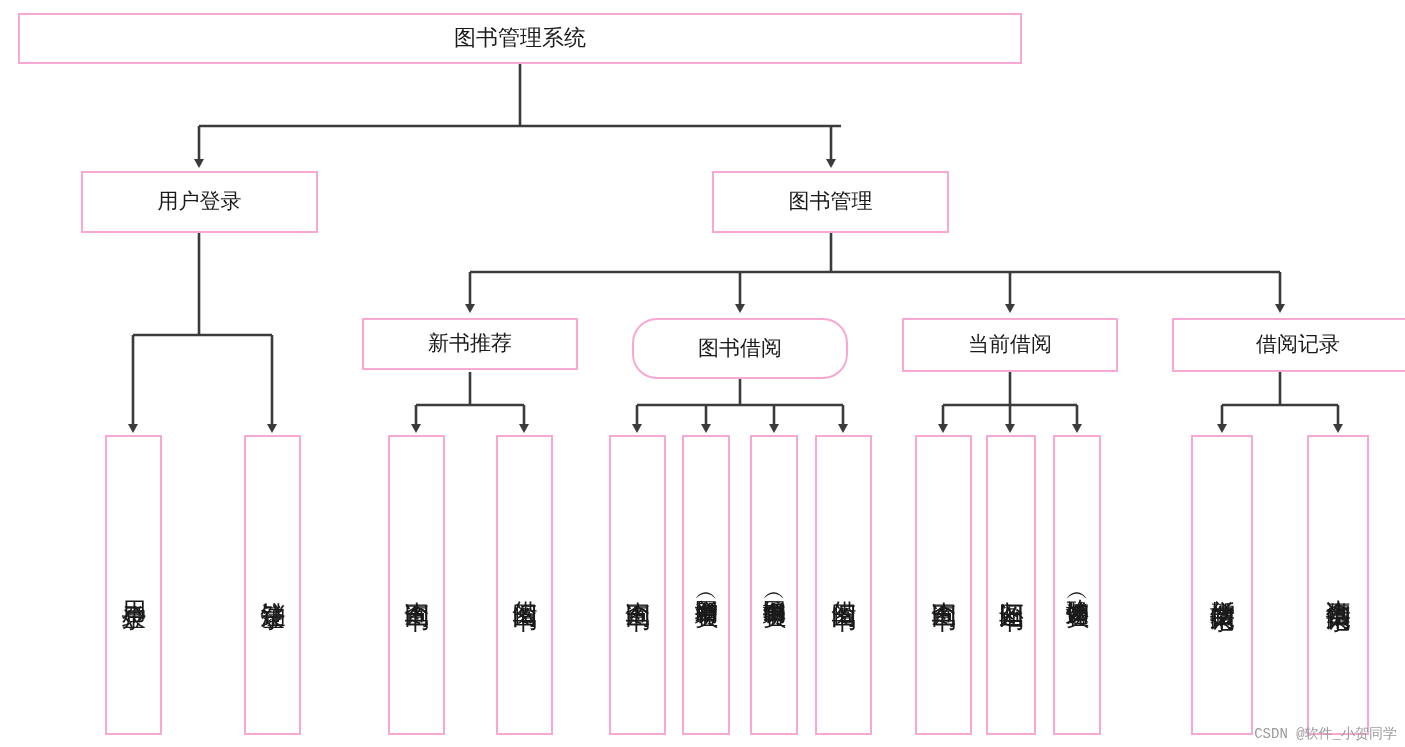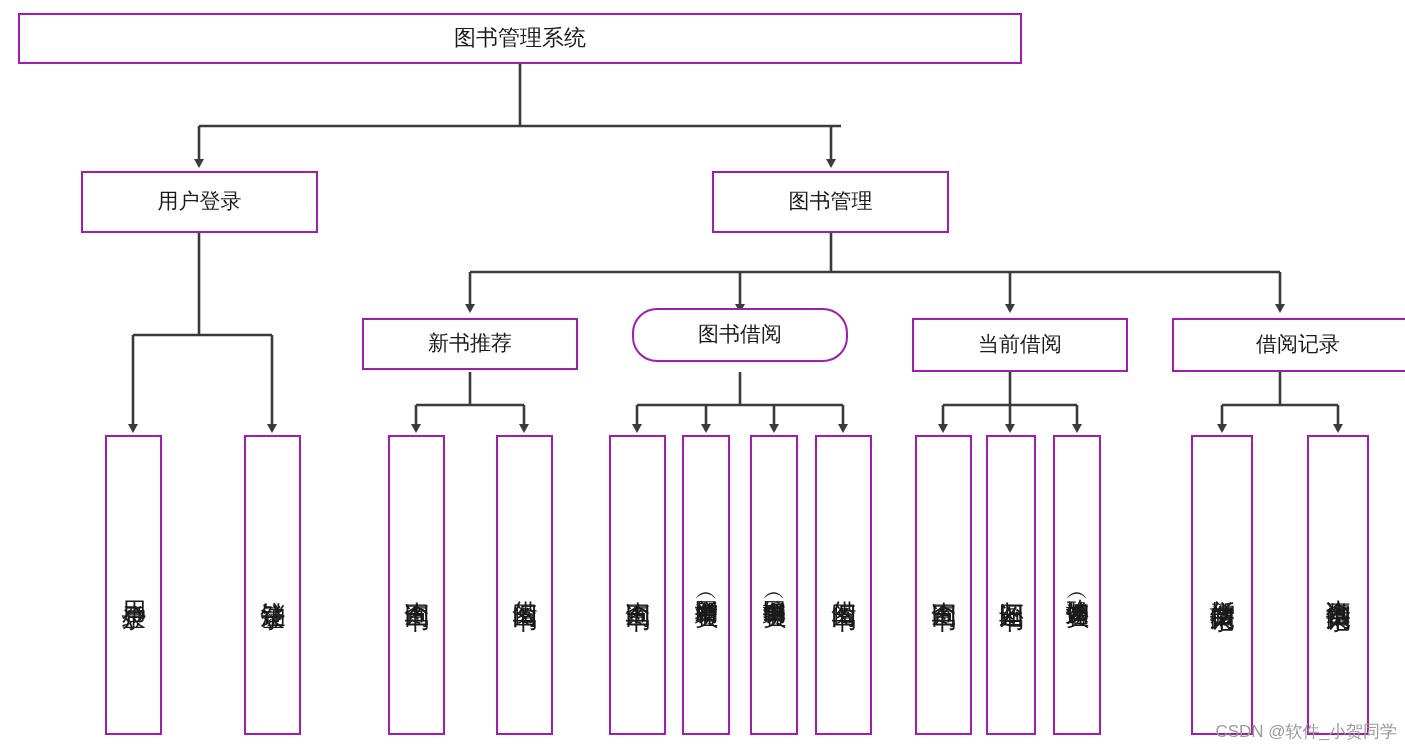--- a/index.html
+++ b/index.html
@@ -8,21 +8,21 @@
     background:#ffffff;
     font-family:"DejaVu Sans","Liberation Sans",sans-serif;
     overflow:hidden;
   }
   #diagram{position:relative;width:1405px;height:747px;}
   svg.edges{position:absolute;left:0;top:0;width:1405px;height:747px;}
 
   .node{
     position:absolute;
     box-sizing:border-box;
-    border:2px solid #a21caf;
+    border:2px solid #f9a8d4;
     background:#ffffff;
     display:flex;
     align-items:center;
     justify-content:center;
     color:#1a1a1a;
   }
   .node .lbl{
     display:block;
     text-align:center;
     line-height:1.02;
@@ -44,24 +44,24 @@
     line-height:1.12;
     letter-spacing:2px;
     white-space:nowrap;
   }
   .node.v.narrow .lbl{font-size:23px;letter-spacing:1px;}
 
   .watermark{
     position:absolute;
     right:8px;
     bottom:4px;
-    font-size:17px;
+    font-size:14px;
     color:#9a9a9a;
     white-space:nowrap;
-    font-family:Liberation Sans, sans-serif;
+    font-family:Liberation Mono, monospace;
   }
 </style>
 </head>
 <body>
 
 <div id="diagram">
 
   <svg class="edges" viewBox="0 0 1405 747" xmlns="http://www.w3.org/2000/svg">
     <defs>
       <marker id="arr" markerWidth="9" markerHeight="10" refX="1" refY="5" orient="auto" markerUnits="userSpaceOnUse">
@@ -119,24 +119,24 @@
   <div class="node h" style="left:81px;top:171px;width:237px;height:62px;">
     <span class="lbl">用户登录</span>
   </div>
   <div class="node h" style="left:712px;top:171px;width:237px;height:62px;justify-content:center;">
     <span class="lbl">图书管理</span>
   </div>
 
   <div class="node h" style="left:362px;top:318px;width:216px;height:52px;">
     <span class="lbl">新书推荐</span>
   </div>
-  <div class="node h" style="left:632px;top:308px;width:216px;height:54px;border-radius:25px;">
+  <div class="node h" style="left:632px;top:318px;width:216px;height:61px;border-radius:25px;">
     <span class="lbl">图书借阅</span>
   </div>
-  <div class="node h" style="left:902px;top:318px;width:216px;height:54px;margin-left:10px;">
+  <div class="node h" style="left:902px;top:318px;width:216px;height:54px;">
     <span class="lbl">当前借阅</span>
   </div>
   <div class="node h" style="left:1172px;top:318px;width:252px;height:54px;">
     <span class="lbl">借阅记录</span>
   </div>
 
   <div class="node v" style="left:105px;top:435px;width:57px;height:300px;">
     <span class="lbl">用户登录</span>
   </div>
   <div class="node v" style="left:244px;top:435px;width:57px;height:300px;">

